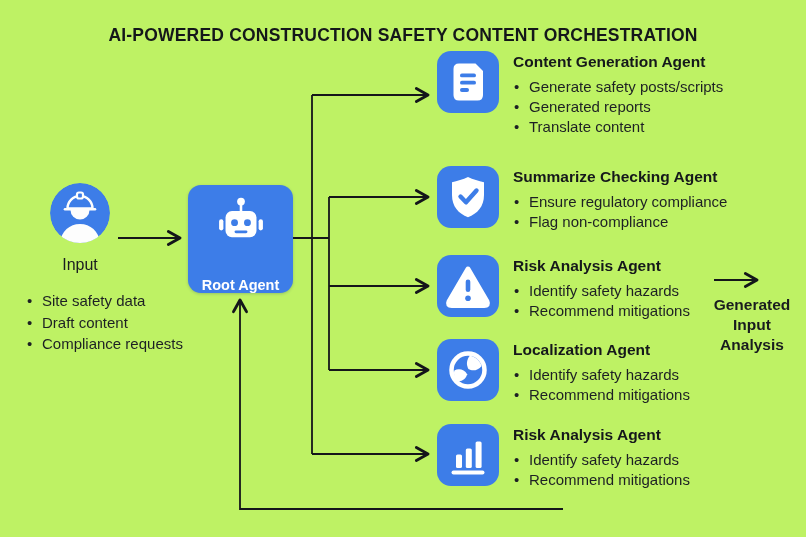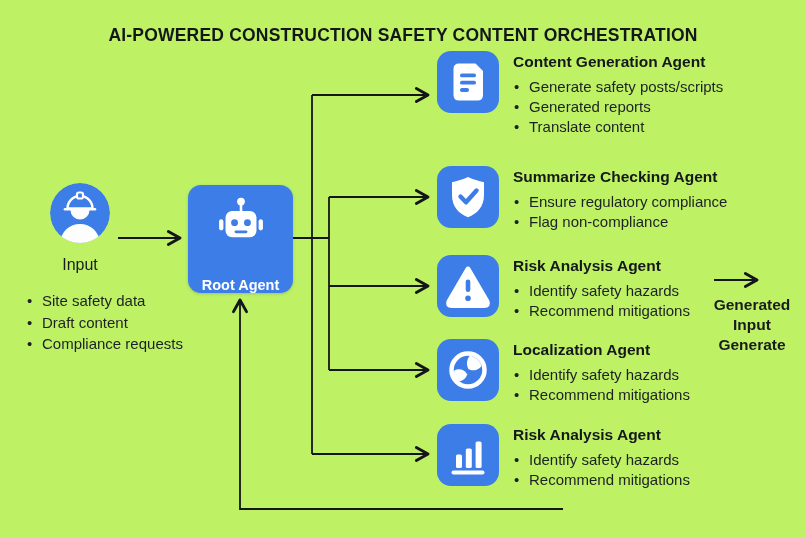--- a/index.html
+++ b/index.html
@@ -187,16 +187,16 @@
       <ul class="bullet-list agent-bullets">
         <li>Identify safety hazards</li>
         <li>Recommend mitigations</li>
       </ul>
     </div>
   </div>
 
   <div id="output-text" class="abs">
     <div>Generated</div>
     <div>Input</div>
-    <div>Generate</div>
+    <div>Analysis</div>
   </div>
 
 </div>
 
 </body></html>

